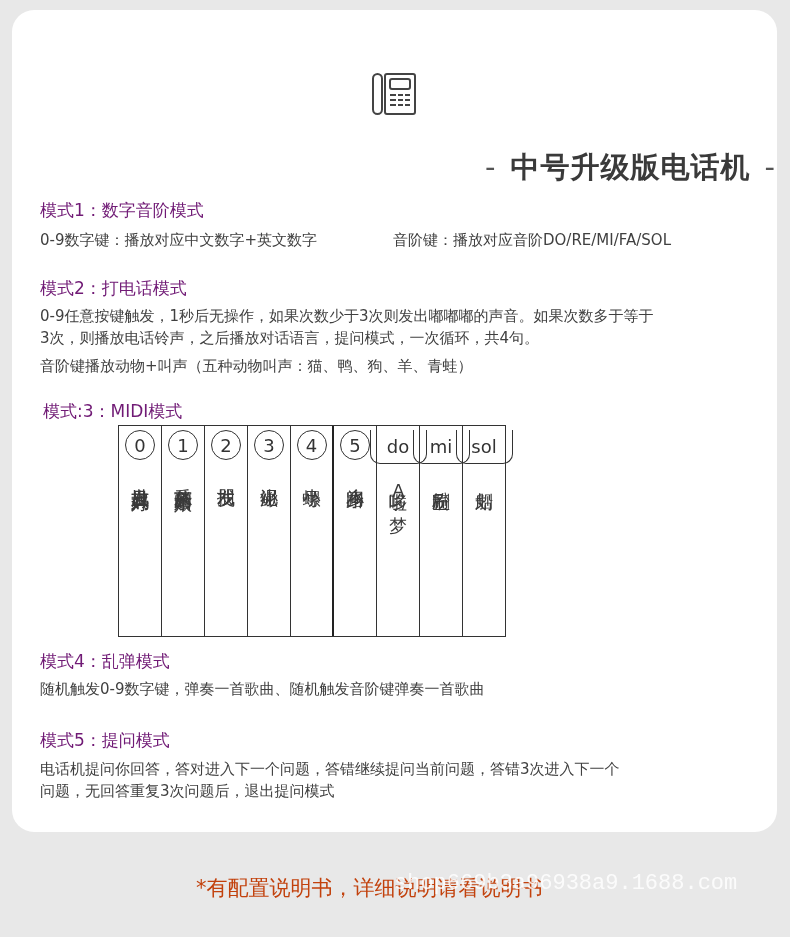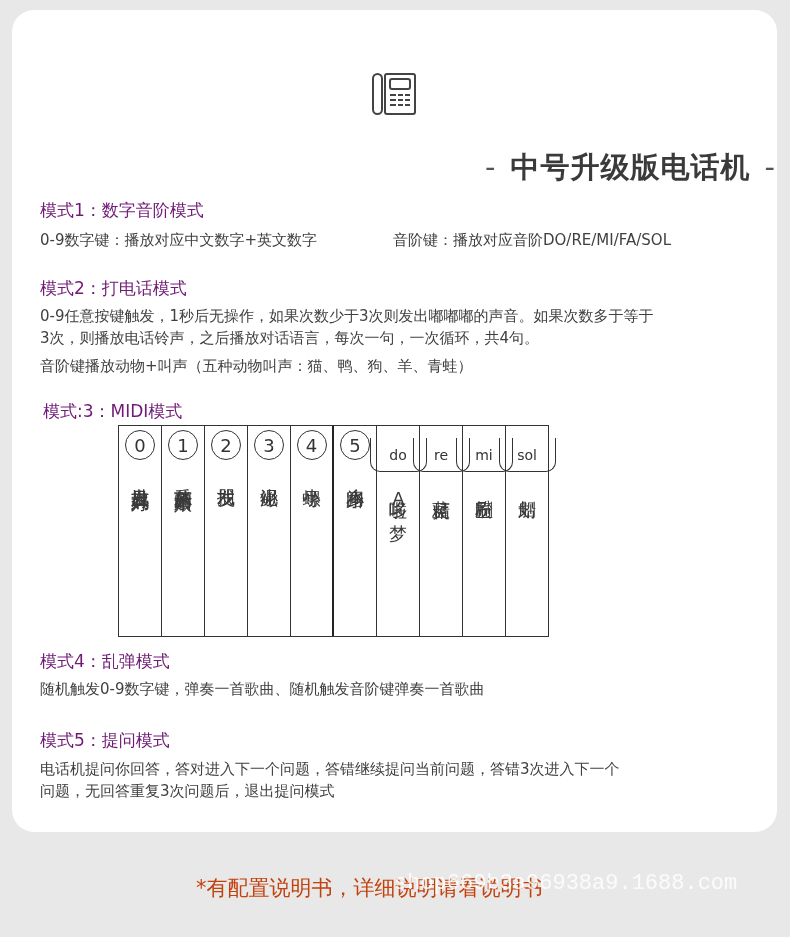--- a/index.html
+++ b/index.html
@@ -64,23 +64,23 @@
     border: 1.4px solid #333;
     border-radius: 50%;
     box-sizing: border-box;
     display: flex; align-items: center; justify-content: center;
     font-size: 18px; color: #333;
   }
   .key.note {
     width: 57px; height: 30px;
     border-top: none;
     border-radius: 0 0 10px 10px;
-    margin-top: 12px;
+    margin-top: 4px;
     height: 34px;
-    font-size: 14px;
+    font-size: 18px;
   }
   .song {
     margin-top: 14px;
     writing-mode: vertical-rl;
     text-orientation: upright;
     font-size: 18px;
     line-height: 20px;
     letter-spacing: 1px;
     color: #3a3a3a;
   }
@@ -121,21 +121,21 @@
 <div class="title">
   <span class="dash">-</span><span>中号升级版电话机</span><span class="dash">-</span>
 </div>
 
 <div class="sec-h" style="top:199px">模式1：数字音阶模式</div>
 <div class="sec-t" style="top:229px">0-9数字键：播放对应中文数字+英文数字</div>
 <div class="sec-t" style="top:229px; left:393px">音阶键：播放对应音阶DO/RE/MI/FA/SOL</div>
 
 <div class="sec-h" style="top:277px">模式2：打电话模式</div>
 <div class="sec-t" style="top:305px">0-9任意按键触发，1秒后无操作，如果次数少于3次则发出嘟嘟嘟的声音。如果次数多于等于</div>
-<div class="sec-t" style="top:327px">3次，则播放电话铃声，之后播放对话语言，每次一句，一次循环，共4句。</div>
+<div class="sec-t" style="top:327px">3次，则播放电话铃声，之后播放对话语言，提问模式，一次循环，共4句。</div>
 <div class="sec-t" style="top:355px">音阶键播放动物+叫声（五种动物叫声：猫、鸭、狗、羊、青蛙）</div>
 
 <div class="sec-h" style="top:400px; left:43px">模式:3：MIDI模式</div>
 <div class="midi-table">
   <div class="midi-col">
       <div class="key">0</div>
       <div class="song">世上只有妈妈好</div>
     </div>
   <div class="midi-col">
       <div class="key">1</div>
@@ -155,24 +155,20 @@
     </div>
   <div class="midi-col">
       <div class="key">5</div>
       <div class="song">乡间小路</div>
     </div>
   <div class="midi-col">
       <div class="key note">do</div>
       <div class="song">哆啦A梦</div>
     </div>
   <div class="midi-col">
-      <div class="key note">re</div>
-      <div class="song">蓝精灵</div>
-    </div>
-  <div class="midi-col">
       <div class="key note">mi</div>
       <div class="song">粉刷匠</div>
     </div>
   <div class="midi-col">
       <div class="key note">sol</div>
       <div class="song">划船</div>
     </div>
 </div>
 
 <div class="sec-h" style="top:650px">模式4：乱弹模式</div>

